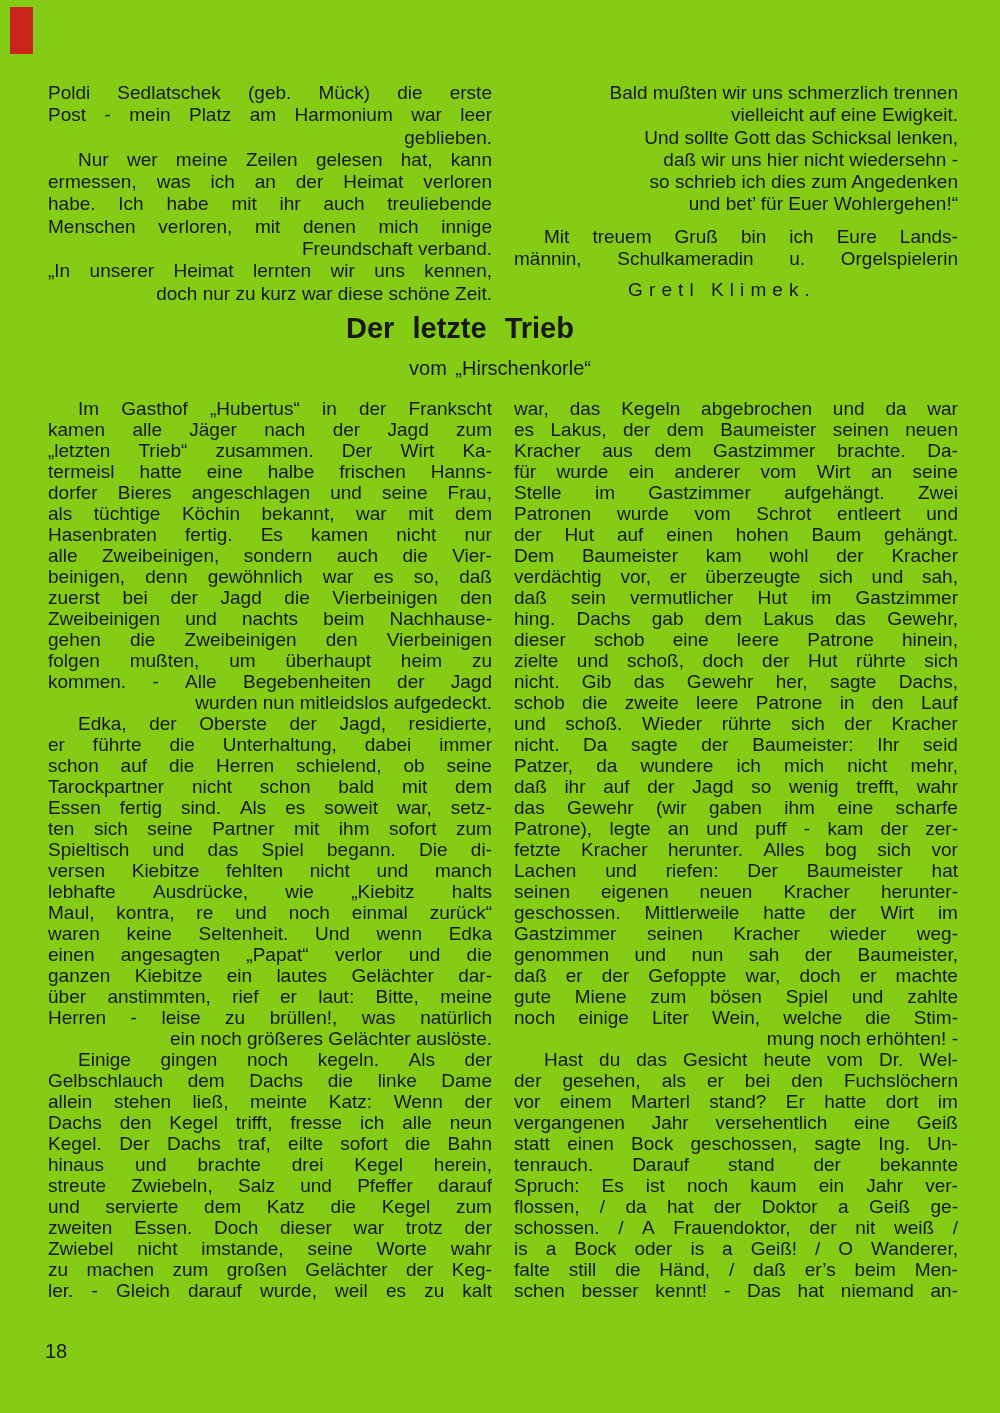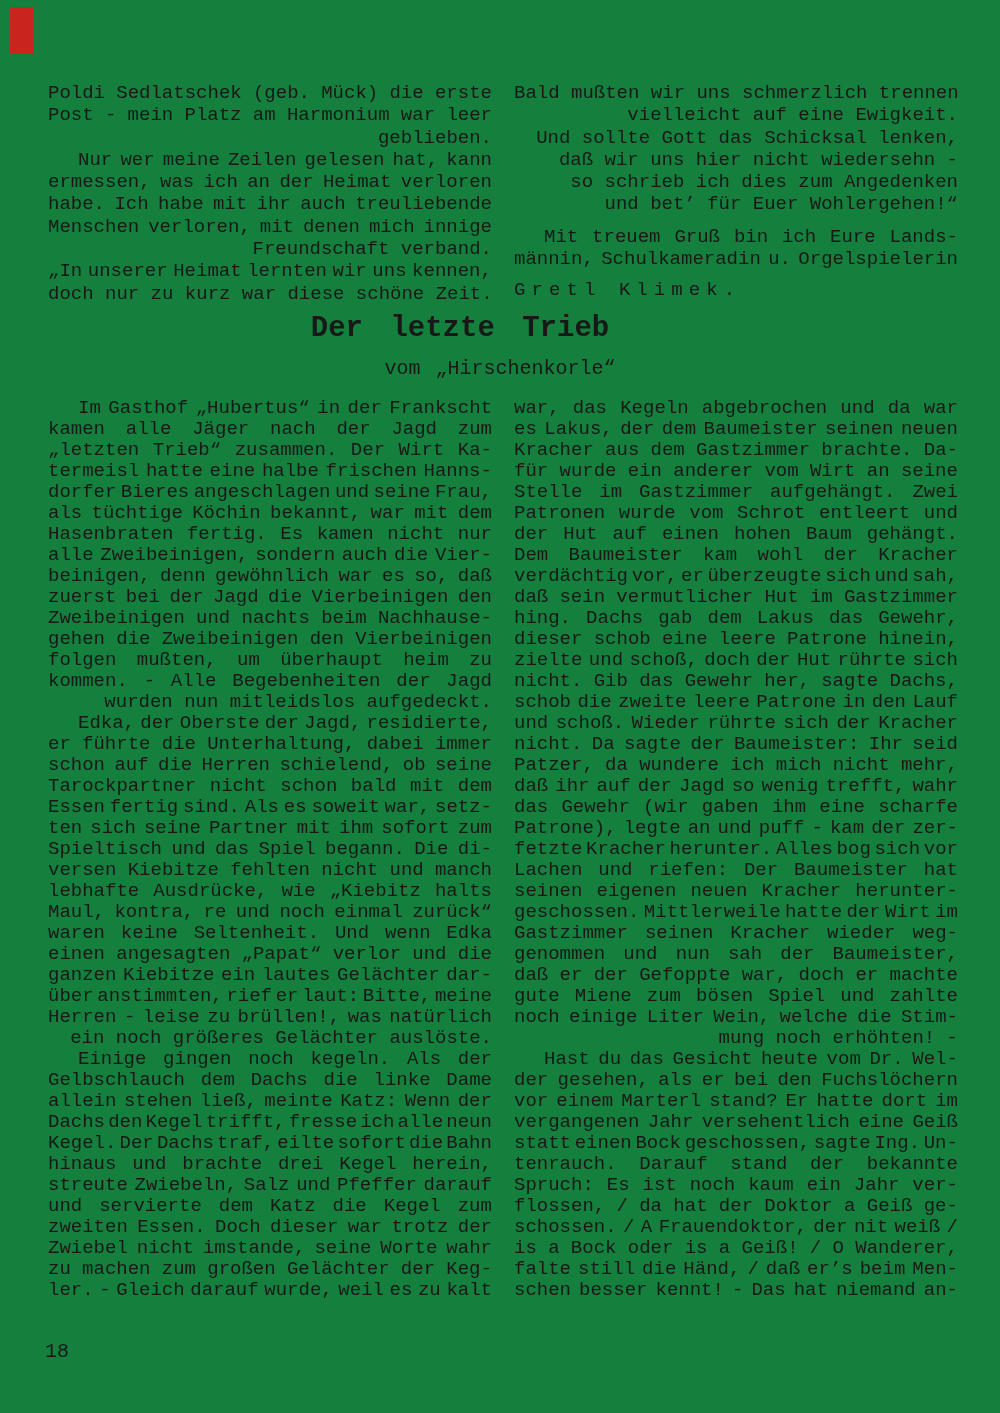--- a/index.html
+++ b/index.html
@@ -1,22 +1,22 @@
 <!DOCTYPE html>
 <html><head>
 <meta charset="utf-8">
 <style>
   html,body { margin:0; padding:0; background:#888; }
   #page {
     position:relative;
     width:1000px; height:1413px;
     margin:0 auto;
-    background:#15803d;
+    background:#84cc16;
     color:#181818;
-    font-family:Liberation Mono, monospace;
+    font-family:Liberation Sans, sans-serif;
     overflow:hidden;
   }
   .red-mark {
     position:absolute; left:10px; top:7px;
     width:23px; height:47px;
     background:#c9251d;
   }
   .col { position:absolute; width:444px; }
   #intro-left  { left:48px;  top:82px; }
   #intro-right { left:514px; top:82px; }
@@ -34,21 +34,21 @@
     font-size:19px; height:22.3px; line-height:22.3px;
   }
   .body .jline, .body .lline {
     font-size:19px; height:21px; line-height:21px;
   }
   .gap-sm { height:10px; }
   .gap-xs { height:9px; }
 
   .signature {
     font-size:19px; height:22px; line-height:22px;
-    text-align:left; padding-right:28px;
+    text-align:center; padding-right:28px;
     letter-spacing:0.32em;
   }
 
   #article-title {
     position:absolute; left:0; top:312px; width:920px;
     text-align:center; font-weight:bold;
     font-size:29px; word-spacing:10px;
   }
   #article-subtitle {
     position:absolute; left:0; top:357px; width:1000px;

